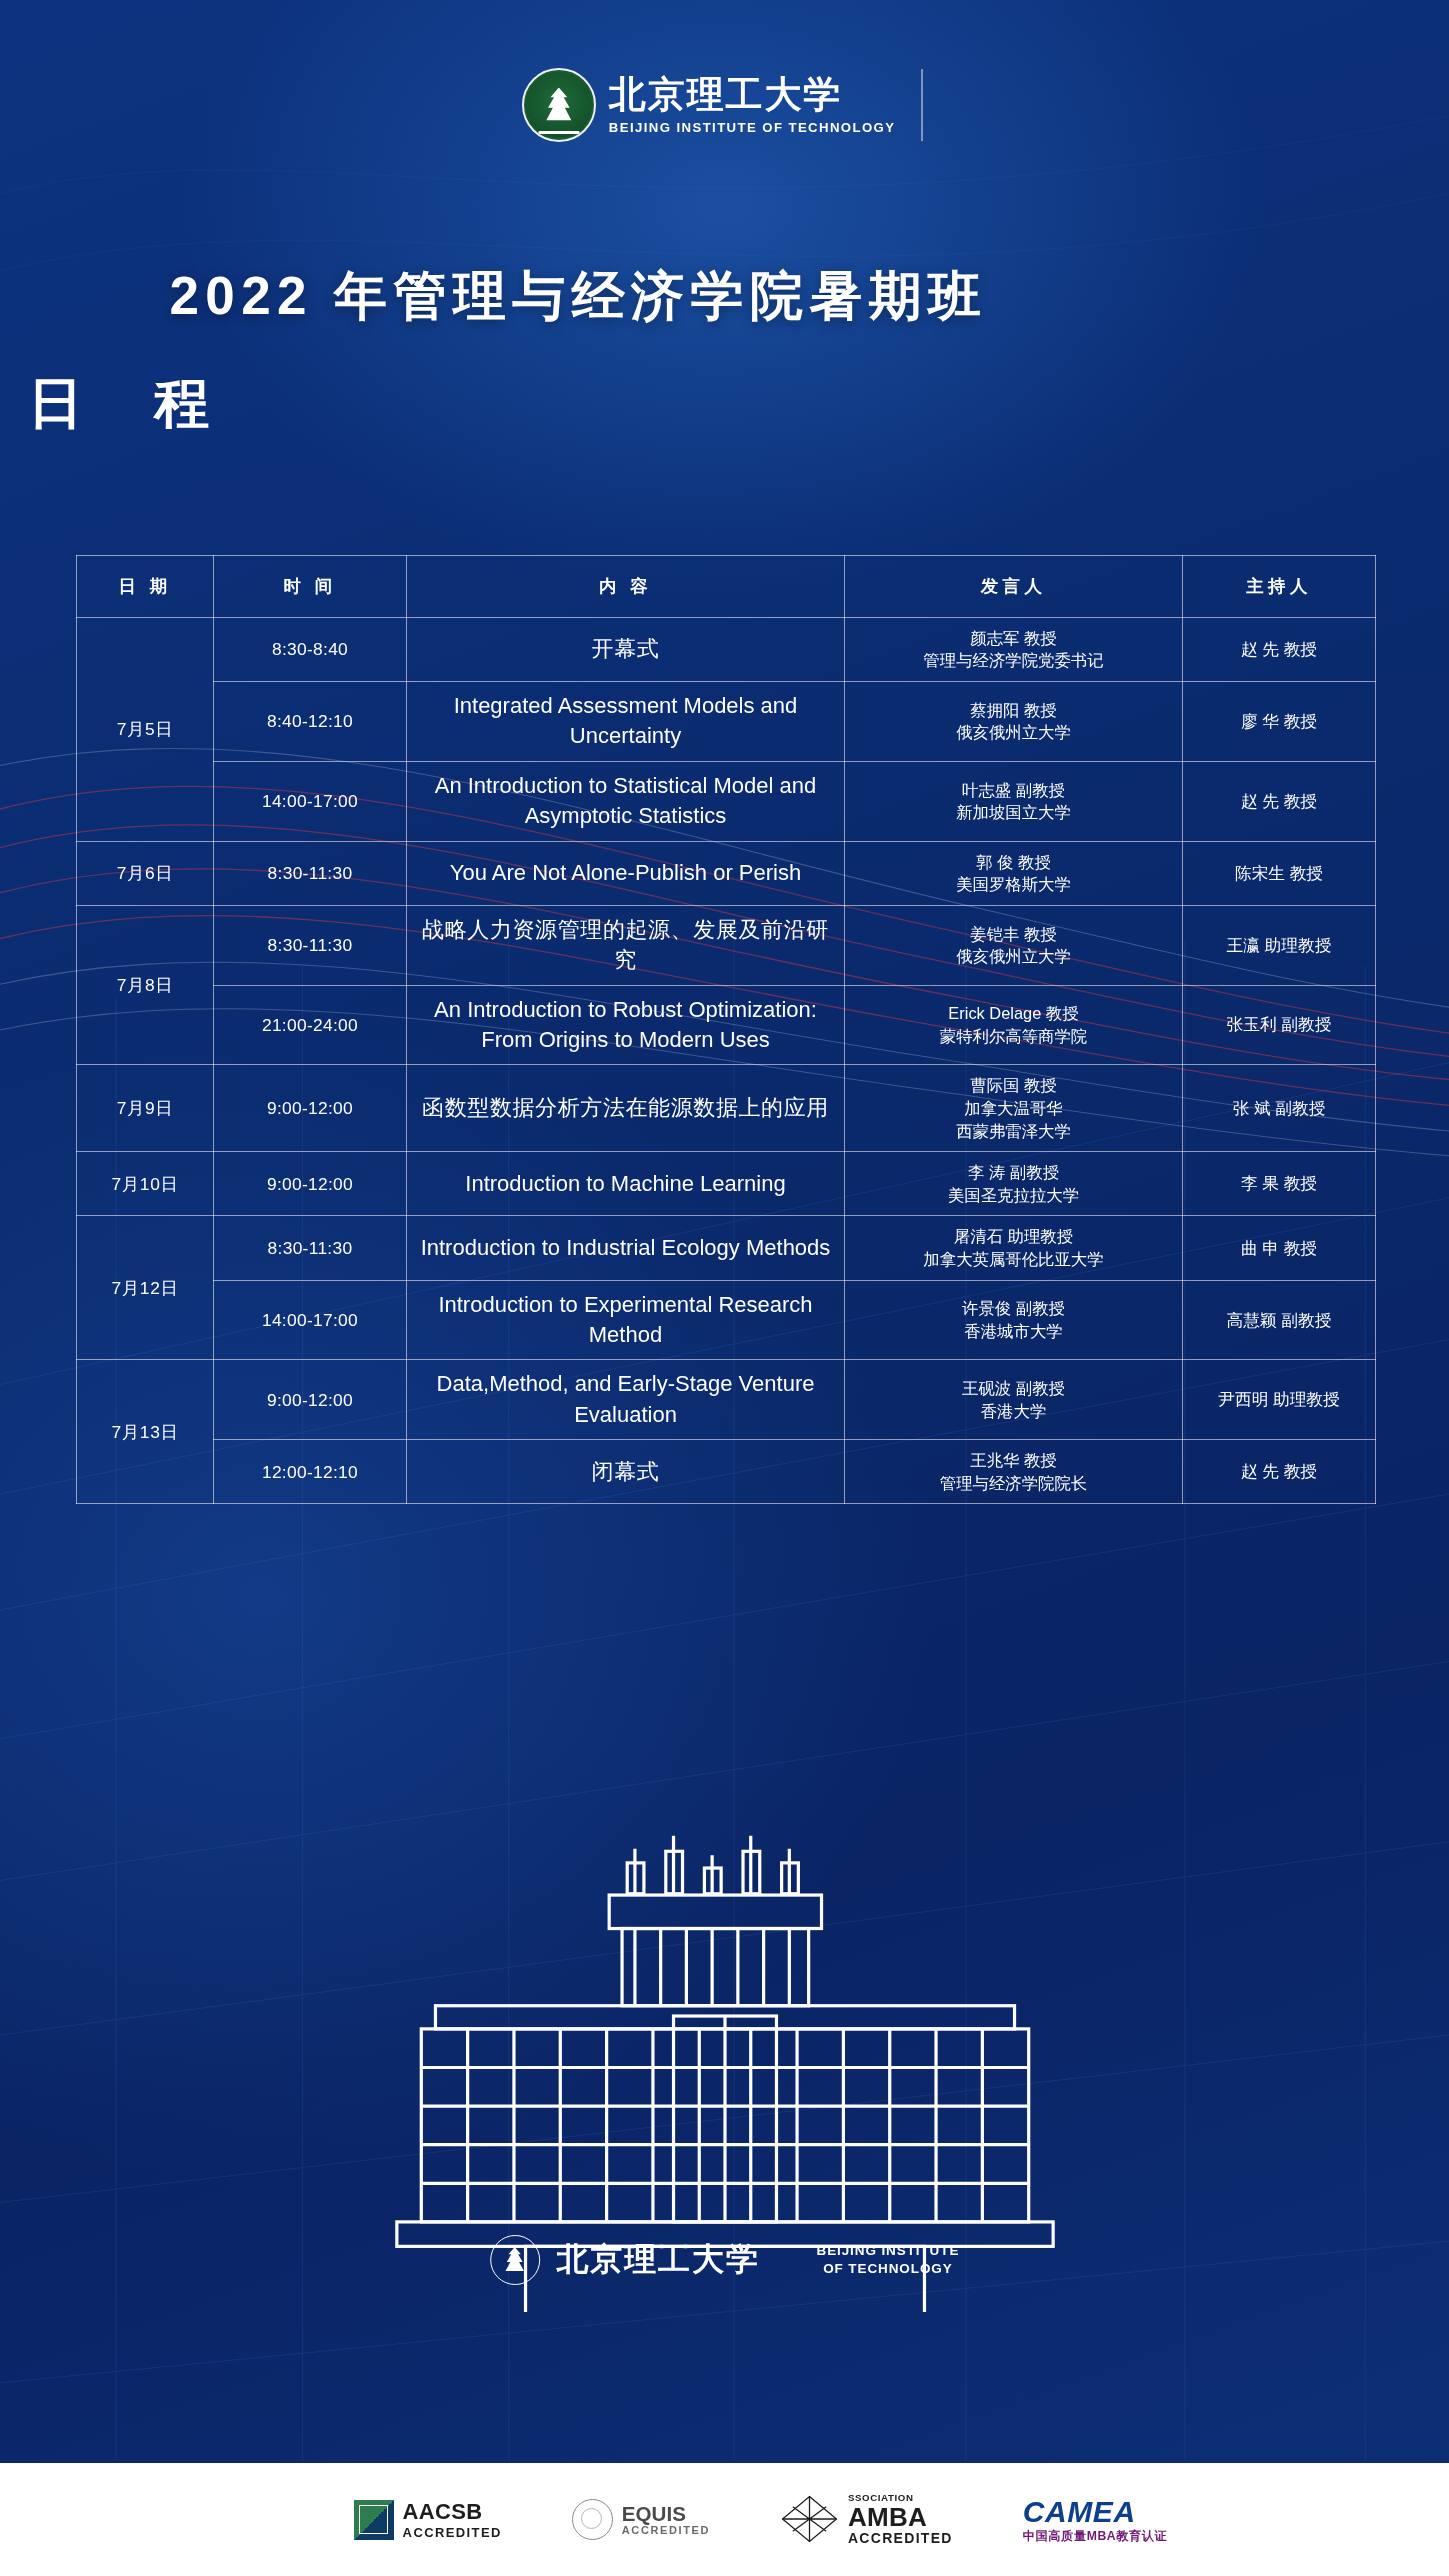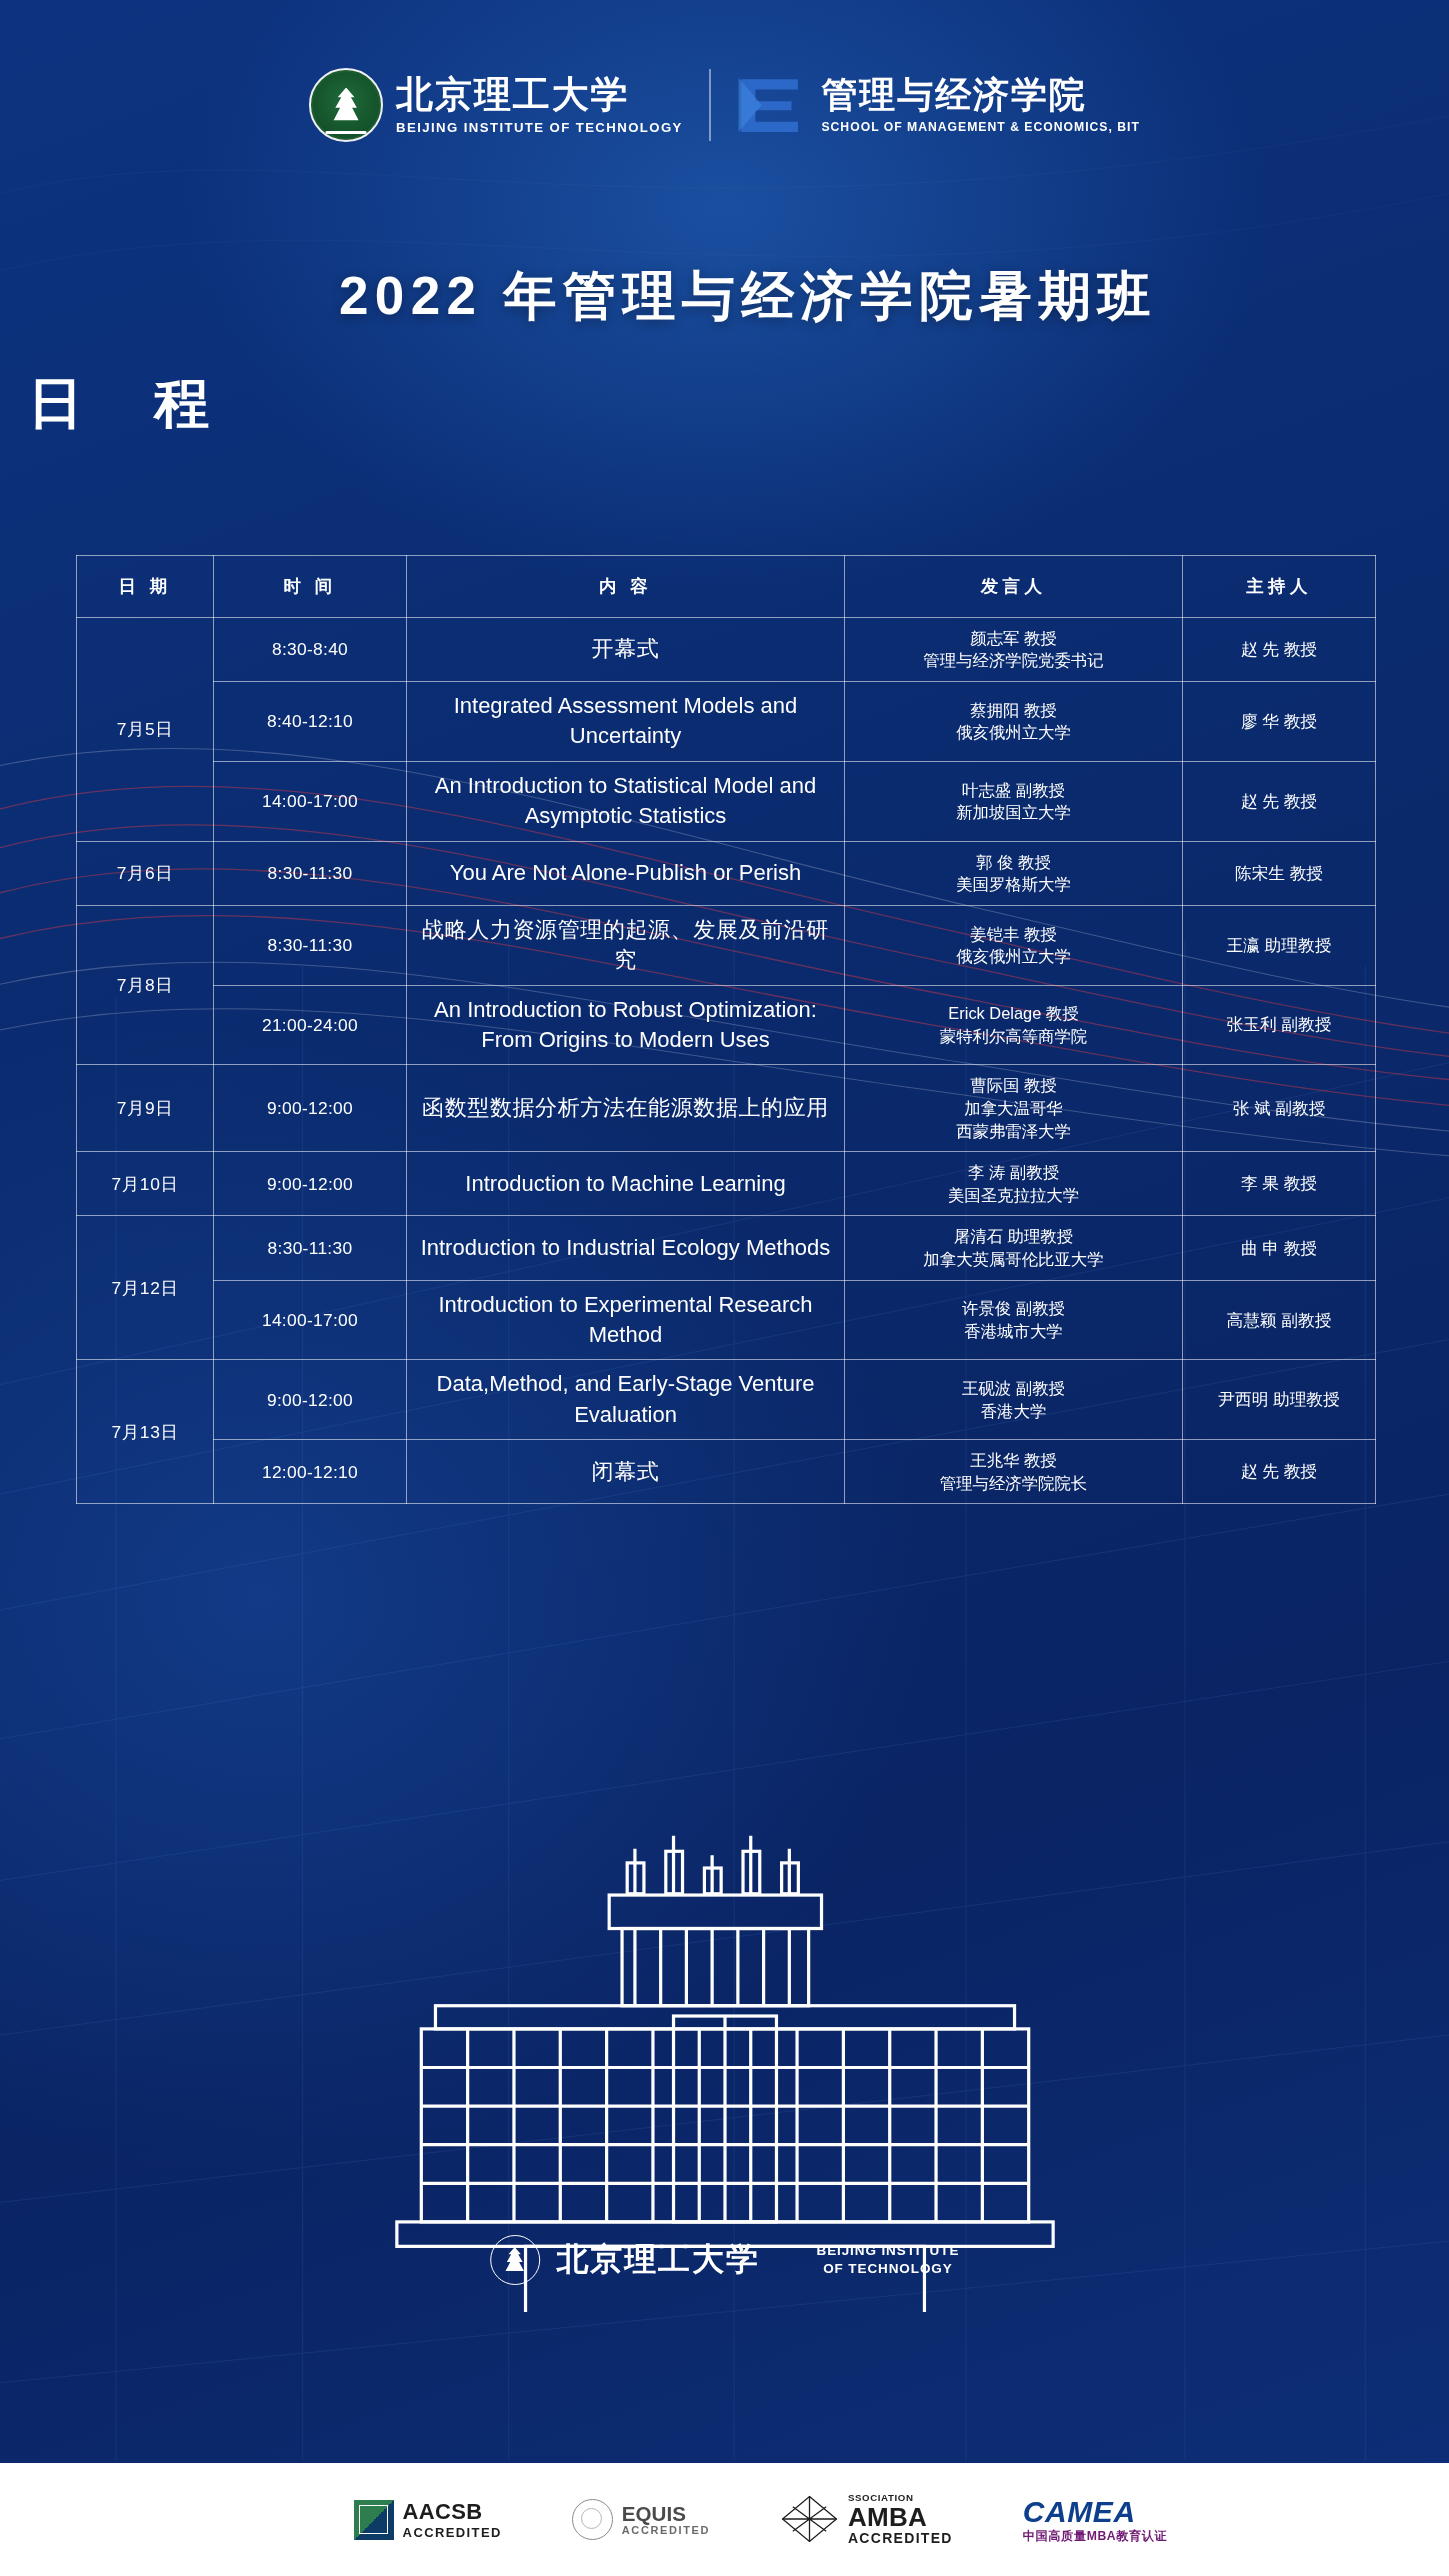--- a/index.html
+++ b/index.html
@@ -126,21 +126,21 @@
     letter-spacing: 1px;
     margin-top: 8.4px;
     font-weight: 600;
     white-space: nowrap;
   }
   
   .main-title {
     position: absolute;
     top: 261px;
     width: 1157px;
-    text-align: right;
+    text-align: center;
     font-size: 53px;
     font-weight: 700;
     letter-spacing: 6.4px;
     text-shadow: 0 2.6px 11.6px rgba(0,0,0,.35);
   }
   .sub-title {
     position: absolute;
     top: 367px;
     width: 1449px;
     font-size: 55px;
@@ -374,32 +374,20 @@
     <div class="bit-logo">
       <div class="bit-seal"></div>
       <div class="bit-names">
         <div class="bit-cn">北京理工大学</div>
         <div class="bit-en">BEIJING INSTITUTE OF TECHNOLOGY</div>
       </div>
     </div>
 
     <div class="divider-bar"></div>
 
-    <div class="sme-logo">
-      <div class="sme-mark">
-        <svg viewBox="0 0 110 96" width="71" height="62">
-          <path d="M8 8 H96 V24 H30 V42 H86 V56 H30 V74 H96 V90 H8 Z" fill="#2f6fd0" opacity="0.85"></path>
-          <path d="M4 6 L40 48 L4 90 Z" fill="#3f86e0" opacity="0.6"></path>
-        </svg>
-      </div>
-      <div class="sme-names">
-        <div class="sme-cn">管理与经济学院</div>
-        <div class="sme-en">SCHOOL OF MANAGEMENT &amp; ECONOMICS, BIT</div>
-      </div>
-    </div>
   </div>
 
   <div class="main-title">2022 年管理与经济学院暑期班</div>
   <div class="sub-title">日 程</div>
 
   <div class="table-wrap">
     <table class="schedule">
       <colgroup>
         <col class="c-date">
           <col class="c-time">

